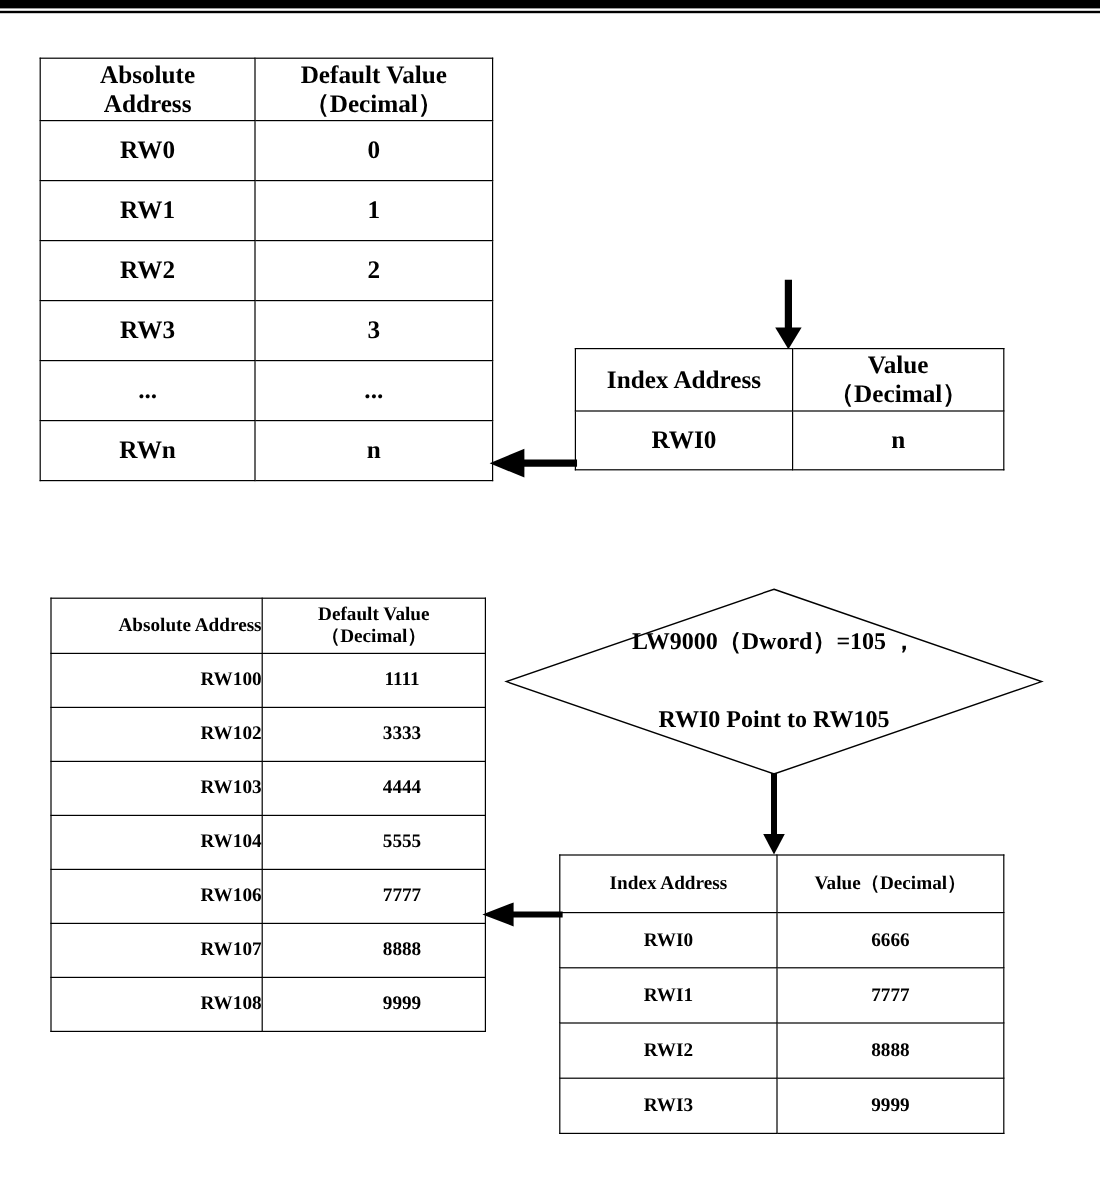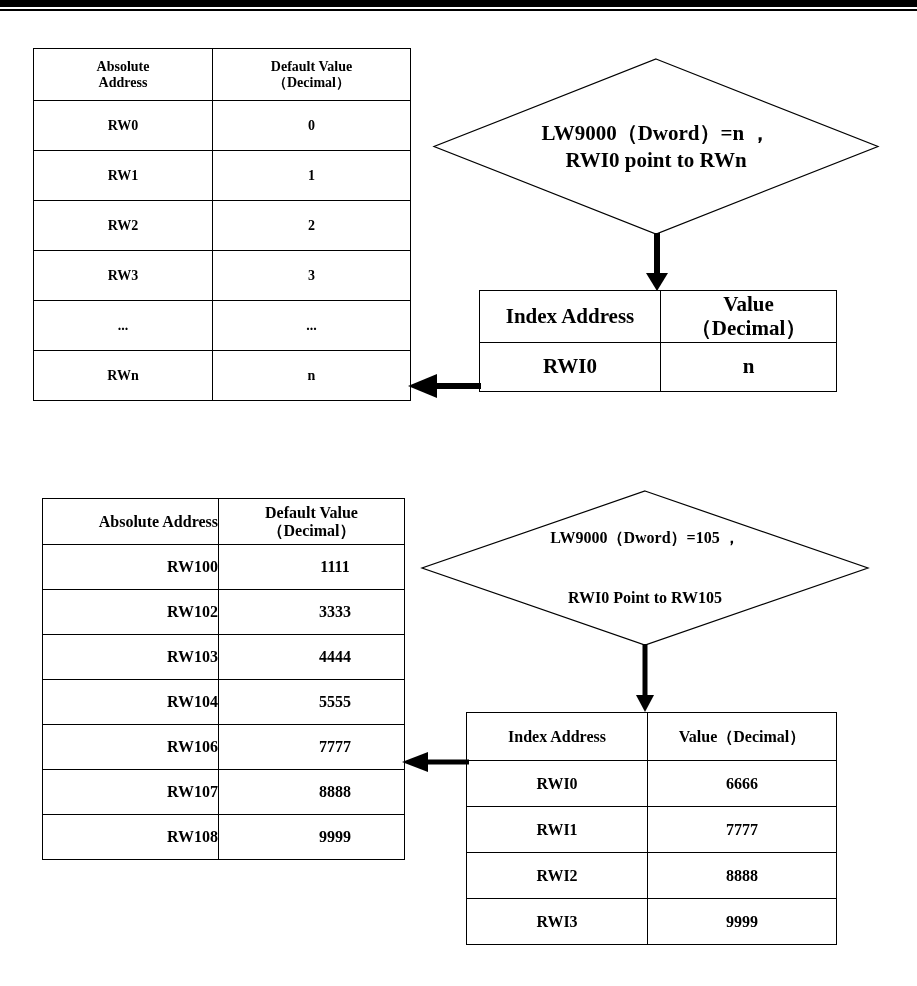--- a/index.html
+++ b/index.html
@@ -54,21 +54,21 @@
     padding: 0;
     line-height: 1.12;
   }
 
   
   #table-absolute-generic {
     left: 33px;
     top: 48px;
     width: 375px;
   }
-  #table-absolute-generic td { font-size: 14px; }
+  #table-absolute-generic td { font-size: 21px; }
   #table-absolute-generic td.col-a { width: 178px; }
   #table-absolute-generic td.col-b { width: 197px; }
   #table-absolute-generic tr.hdr td { height: 51px; }
   #table-absolute-generic tr.bodyrow td { height: 49px; }
 
   
   #table-index-generic {
     left: 479px;
     top: 290px;
     width: 355px;
@@ -125,21 +125,21 @@
     justify-content: center;
     font-weight: bold;
     color: #000000;
     text-align: center;
     line-height: 1.25;
     pointer-events: none;
   }
   #diamond-generic { left: 433px; top: 58px; width: 446px; height: 177px; }
   #diamond-generic .diamond-label { font-size: 21px; }
   #diamond-example { left: 421px; top: 490px; width: 448px; height: 156px; }
-  #diamond-example .diamond-label { font-size: 16px; gap: 40px; }
+  #diamond-example .diamond-label { font-size: 20px; gap: 40px; }
 
   
   .arrow { position: absolute; }
   .arrow svg { display: block; }
 </style>
 </head>
 <body>
 
 <div id="page">
 
@@ -178,29 +178,20 @@
         <td class="col-a">...</td>
         <td class="col-b">...</td>
       </tr>
       <tr class="bodyrow">
         <td class="col-a">RWn</td>
         <td class="col-b">n</td>
       </tr>
     </tbody>
   </table>
 
-  <div class="diamond" id="diamond-generic">
-    <svg width="446" height="177" viewBox="0 0 446 177">
-      <polygon points="223,1 445,88.5 223,176 1,88.5" fill="#ffffff" stroke="#000000" stroke-width="1.2"></polygon>
-    </svg>
-    <div class="diamond-label">
-      <span>LW9000（Dword）=n ，</span>
-      <span>RWI0 point to RWn</span>
-    </div>
-  </div>
 
   <div class="arrow" style="left:642px; top:233px;">
     <svg width="30" height="60" viewBox="0 0 30 60">
       <line x1="15" y1="0" x2="15" y2="42" stroke="#000000" stroke-width="6"></line>
       <polygon points="4,40 26,40 15,58" fill="#000000"></polygon>
     </svg>
   </div>
 
   <table class="grid" id="table-index-generic">
     <tbody>

